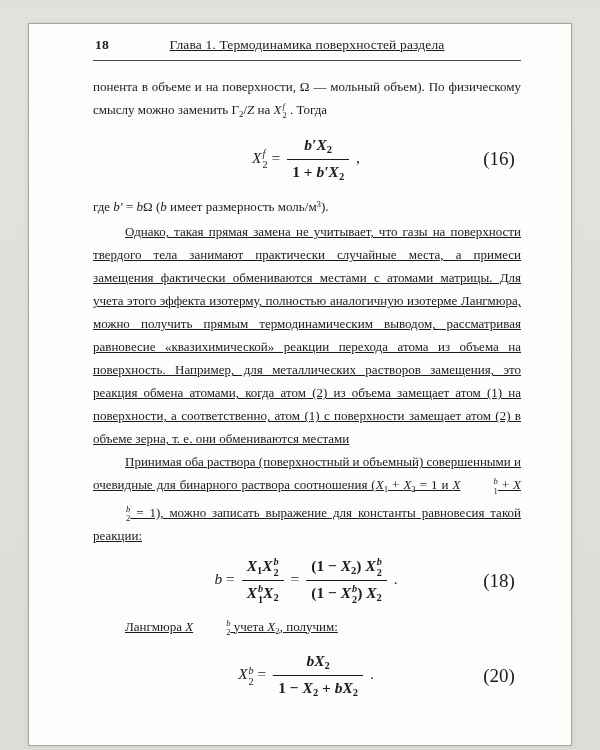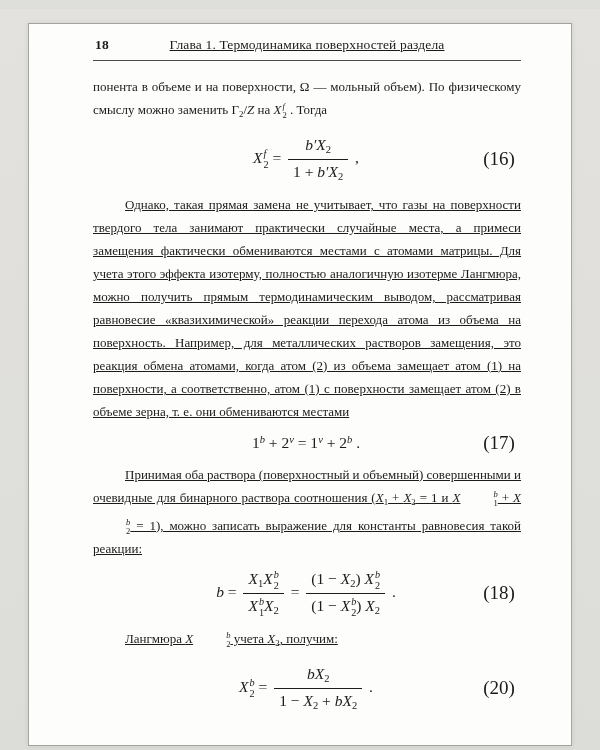--- a/index.html
+++ b/index.html
@@ -40,21 +40,21 @@
 
   
   .tk-txt{}
   .tk-var{font-style:italic;}
   .tk-sub{font-size:.68em;vertical-align:-0.32em;}
   .tk-sup{font-size:.68em;vertical-align:.5em;}
   .tk-isup{font-size:.68em;vertical-align:.5em;font-style:italic;}
   .supsub{display:inline-block;vertical-align:-0.5em;font-size:.66em;line-height:1.08;text-align:left;margin-left:1px;}
   .ss-sup{display:block;font-style:italic;}
   .ss-sub{display:block;}
-  .frac{display:inline-block;vertical-align:middle;text-align:center;margin:0 3px;}
+  .frac{display:inline-block;vertical-align:middle;text-align:center;margin:0 3px;font-weight:bold;}
   .fnum{display:block;padding:0 5px 2px;border-bottom:1px solid #1b1b1b;}
   .fden{display:block;padding:2px 5px 0;}
 </style>
 </head>
 <body>
 
 <div class="canvas">
   <div class="sheet">
     <div class="inner">
 
@@ -64,28 +64,24 @@
       </div>
 
       <p><span class="tk-txt">понента в объеме и на поверхности, </span><span class="tk-txt">Ω</span><span class="tk-txt"> — мольный объем). По физическому смыслу можно заменить Γ</span><span class="tk-sub">2</span><span class="tk-txt">/</span><span class="tk-var">Z</span><span class="tk-txt"> на </span><span class="tk-var">X</span><span class="supsub"><span class="ss-sup">f</span><span class="ss-sub">2</span></span><span class="tk-txt"> . Тогда</span></p>
 
       <div class="eq-row">
         <span class="eq-side"></span>
         <span class="eq-main"><span class="tk-var">X</span><span class="supsub"><span class="ss-sup">f</span><span class="ss-sub">2</span></span><span class="tk-txt"> = </span><span class="frac"><span class="fnum"><span class="tk-var">b′X</span><span class="tk-sub">2</span></span><span class="fden"><span class="tk-txt">1 + </span><span class="tk-var">b′X</span><span class="tk-sub">2</span></span></span><span class="tk-txt"> ,</span></span>
         <span class="eq-num">(16)</span>
       </div>
 
+      <p><span class="tk-txt">где </span><span class="tk-var">b′</span><span class="tk-txt"> = </span><span class="tk-var">b</span><span class="tk-txt">Ω (</span><span class="tk-var">b</span><span class="tk-txt"> имеет размерность моль/м</span><span class="tk-sup">3</span><span class="tk-txt">).</span></p>
 
       <p class="indent sp-before"><span class="tk-txt">Однако, такая прямая замена не учитывает, что газы на поверхности твердого тела занимают практически случайные места, а примеси замещения фактически обмениваются местами с атомами матрицы. Для учета этого эффекта изотерму, полностью аналогичную изотерме Лангмюра, можно получить прямым термодинамическим выводом, рассматривая равновесие «квазихимической» реакции перехода атома из объема на поверхность. Например, для металлических растворов замещения, это реакция обмена атомами, когда атом (2) из объема замещает атом (1) на поверхности, а соответственно, атом (1) с поверхности замещает атом (2) в объеме зерна, т. е. они обмениваются местами</span></p>
 
-      <div class="eq-row">
-        <span class="eq-side"></span>
-        <span class="eq-main"><span class="tk-txt">1</span><span class="tk-isup">b</span><span class="tk-txt"> + 2</span><span class="tk-isup">v</span><span class="tk-txt"> = 1</span><span class="tk-isup">v</span><span class="tk-txt"> + 2</span><span class="tk-isup">b</span><span class="tk-txt"> .</span></span>
-        <span class="eq-num">(17)</span>
-      </div>
 
       <p class="indent"><span class="tk-txt">Принимая оба раствора (поверхностный и объемный) совершенными и очевидные для бинарного раствора соотношения (</span><span class="tk-var">X</span><span class="tk-sub">1</span><span class="tk-txt"> + </span><span class="tk-var">X</span><span class="tk-sub">2</span><span class="tk-txt"> = 1 и </span><span class="tk-var">X</span><span class="supsub"><span class="ss-sup">b</span><span class="ss-sub">1</span></span><span class="tk-txt"> + </span><span class="tk-var">X</span><span class="supsub"><span class="ss-sup">b</span><span class="ss-sub">2</span></span><span class="tk-txt"> = 1), можно записать выражение для константы равновесия такой реакции:</span></p>
 
       <div class="eq-row">
         <span class="eq-side"></span>
         <span class="eq-main"><span class="tk-var">b</span><span class="tk-txt"> = </span><span class="frac"><span class="fnum"><span class="tk-var">X</span><span class="tk-sub">1</span><span class="tk-var">X</span><span class="supsub"><span class="ss-sup">b</span><span class="ss-sub">2</span></span></span><span class="fden"><span class="tk-var">X</span><span class="supsub"><span class="ss-sup">b</span><span class="ss-sub">1</span></span><span class="tk-var">X</span><span class="tk-sub">2</span></span></span><span class="tk-txt"> = </span><span class="frac"><span class="fnum"><span class="tk-txt">(1 − </span><span class="tk-var">X</span><span class="tk-sub">2</span><span class="tk-txt">) </span><span class="tk-var">X</span><span class="supsub"><span class="ss-sup">b</span><span class="ss-sub">2</span></span></span><span class="fden"><span class="tk-txt">(1 − </span><span class="tk-var">X</span><span class="supsub"><span class="ss-sup">b</span><span class="ss-sub">2</span></span><span class="tk-txt">) </span><span class="tk-var">X</span><span class="tk-sub">2</span></span></span><span class="tk-txt"> .</span></span>
         <span class="eq-num">(18)</span>
       </div>
 
       <p class="indent"><span class="tk-txt">Лангмюра </span><span class="tk-var">X</span><span class="supsub"><span class="ss-sup">b</span><span class="ss-sub">2</span></span><span class="tk-txt"> учета </span><span class="tk-var">X</span><span class="tk-sub">2</span><span class="tk-txt">, получим:</span></p>

